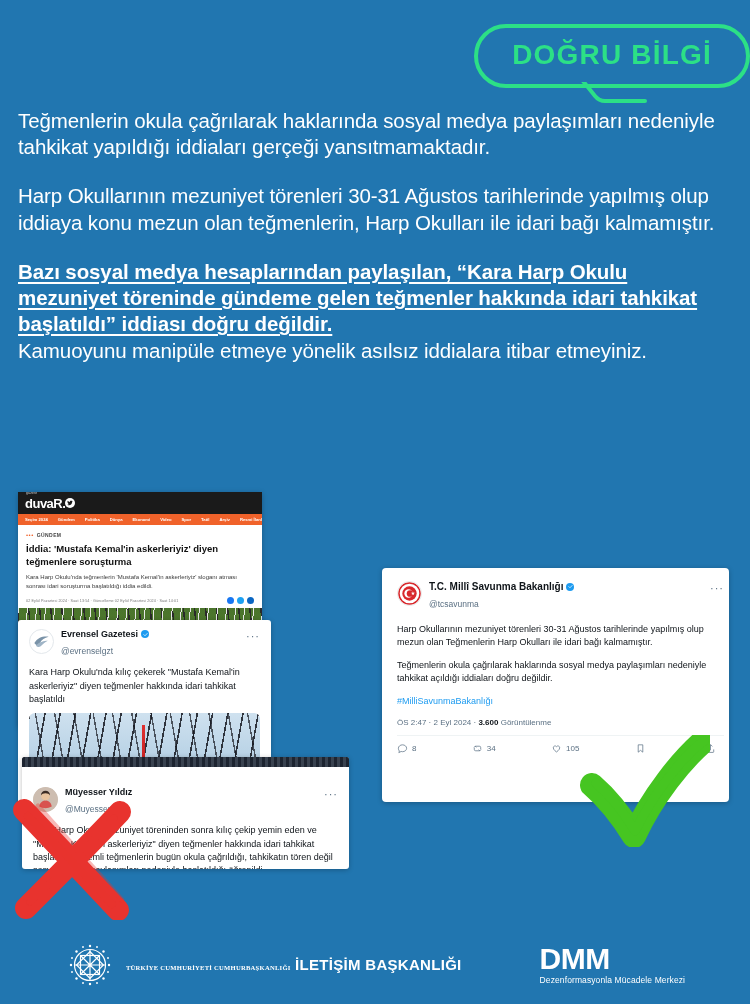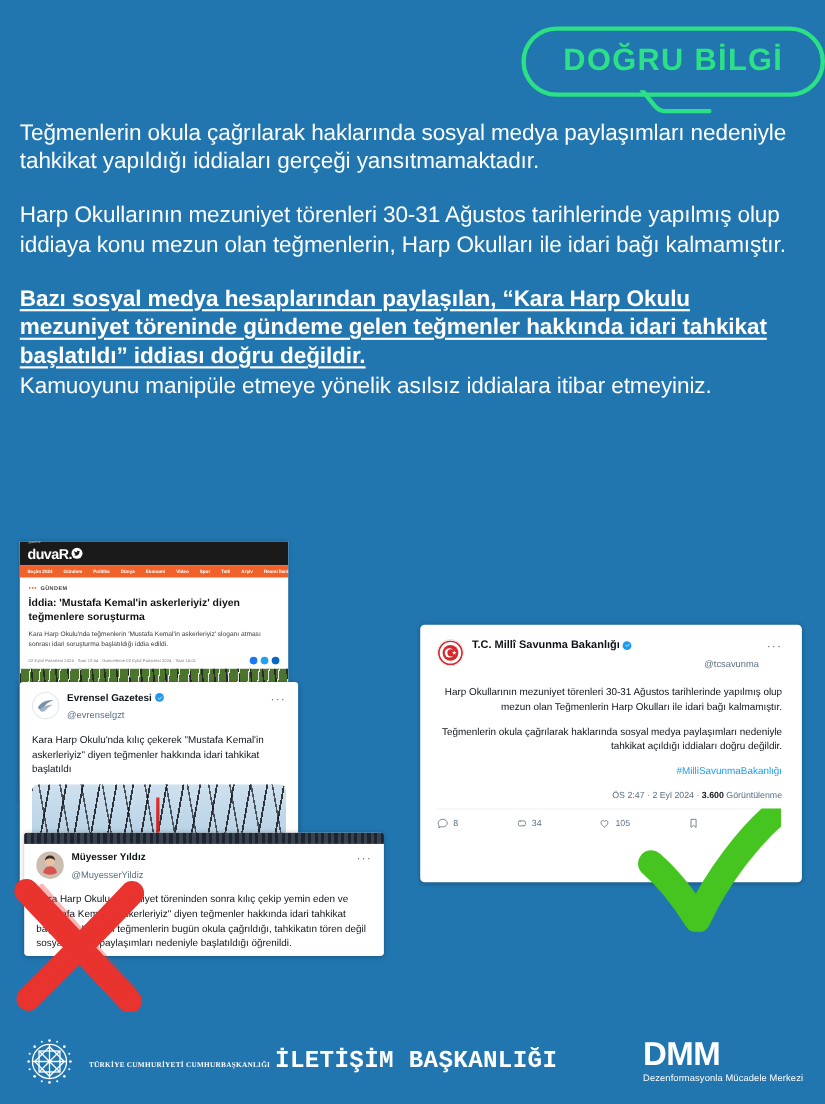--- a/index.html
+++ b/index.html
@@ -211,22 +211,22 @@
     justify-content: center;
     gap: 78px;
   }
   .logo-ib { display:flex; align-items:center; gap:11px; }
   .logo-ib .emblem { width: 50px; height: 50px; flex:0 0 50px; }
   .logo-ib .txt .top {
     color:#fff; font-size: 6.6px; font-weight: bold; letter-spacing: 0.25px;
     font-family: "Liberation Serif", serif; white-space:nowrap;
   }
   .logo-ib .txt .main {
-    color:#fff; font-size: 22px; font-weight: bold; letter-spacing: 0.3px;
-    font-family: Liberation Mono, monospace; line-height:1.1; white-space:nowrap;
+    color:#fff; font-size: 15px; font-weight: bold; letter-spacing: 0.3px;
+    font-family: Liberation Sans, sans-serif; line-height:1.1; white-space:nowrap;
   }
   .logo-dmm { text-align:left; }
   .logo-dmm .dmm {
     color:#fff; font-size: 30px; font-weight: bold; letter-spacing: -0.5px; line-height: 0.95;
     font-family: "Liberation Sans", sans-serif;
   }
   .logo-dmm .sub { color:#fff; font-size: 8.5px; letter-spacing: 0.1px; margin-top: 2px; }
 </style>
 </head>
 <body>
@@ -321,21 +321,21 @@
       </div>
       <div class="tw-text">Kara Harp Okulu'nda kılıç çekerek "Mustafa Kemal'in askerleriyiz" diyen teğmenler hakkında idari tahkikat başlatıldı</div>
       <div class="tw-photo">
         <span class="flag"></span>
       </div>
     </div>
   </div>
 
   <div class="shot" id="shot-muyesser">
     <div class="crowd-strip"></div>
-    <div class="tw" style="padding-top:7px;">
+    <div class="tw" style="padding-top:20px;">
       <div class="tw-head">
         <span class="tw-avatar av-muyesser">
           <svg viewBox="0 0 24 24" width="25" height="25" aria-hidden="true">
             <circle cx="12" cy="12" r="12" fill="#cdbdb0"></circle>
             <path d="M12 13c3.2 0 5.5 2.4 6 5.6A12 12 0 0 1 6 18.6C6.5 15.4 8.8 13 12 13Z" fill="#d8534f"></path>
             <circle cx="12" cy="8.6" r="4.2" fill="#e8c39e"></circle>
             <path d="M7.6 8.2c0-3 2-4.6 4.4-4.6s4.4 1.6 4.4 4.6c-.8-1.4-2.4-2.2-4.4-2.2S8.4 6.8 7.6 8.2Z" fill="#3a2b24"></path>
           </svg>
         </span>
         <span class="tw-names">
@@ -345,21 +345,21 @@
           <span class="tw-handle">@MuyesserYildiz</span>
         </span>
         <span class="tw-dots">···</span>
       </div>
       <div class="tw-text">Kara Harp Okulu mezuniyet töreninden sonra kılıç çekip yemin eden ve "Mustafa Kemal'in askerleriyiz" diyen teğmenler hakkında idari tahkikat başlatıldı. Kıdemli teğmenlerin bugün okula çağrıldığı, tahkikatın tören değil sosyal medya paylaşımları nedeniyle başlatıldığı öğrenildi.</div>
 
     </div>
   </div>
 
   <div class="shot" id="shot-msb">
-    <div class="tw" style="padding:13px 18px 9px 15px;text-align:right;">
+    <div class="tw" style="padding:13px 5px 9px 15px;">
       <div class="tw-head">
         <span class="tw-avatar av-msb">
           <svg viewBox="0 0 24 24" width="23" height="23" aria-hidden="true">
             <circle cx="12" cy="12" r="11" fill="#fff" stroke="#d8282c" stroke-width="1.6"></circle>
             <circle cx="12" cy="12" r="7.5" fill="#d8282c"></circle>
             <circle cx="11" cy="12" r="4.4" fill="#fff"></circle>
             <circle cx="12.6" cy="12" r="3.5" fill="#d8282c"></circle>
             <path d="M15.6 9.7 16.1 11.3 17.7 11.3 16.4 12.3 16.9 13.9 15.6 12.9 14.3 13.9 14.8 12.3 13.5 11.3 15.1 11.3Z" fill="#fff"></path>
           </svg>
         </span>

